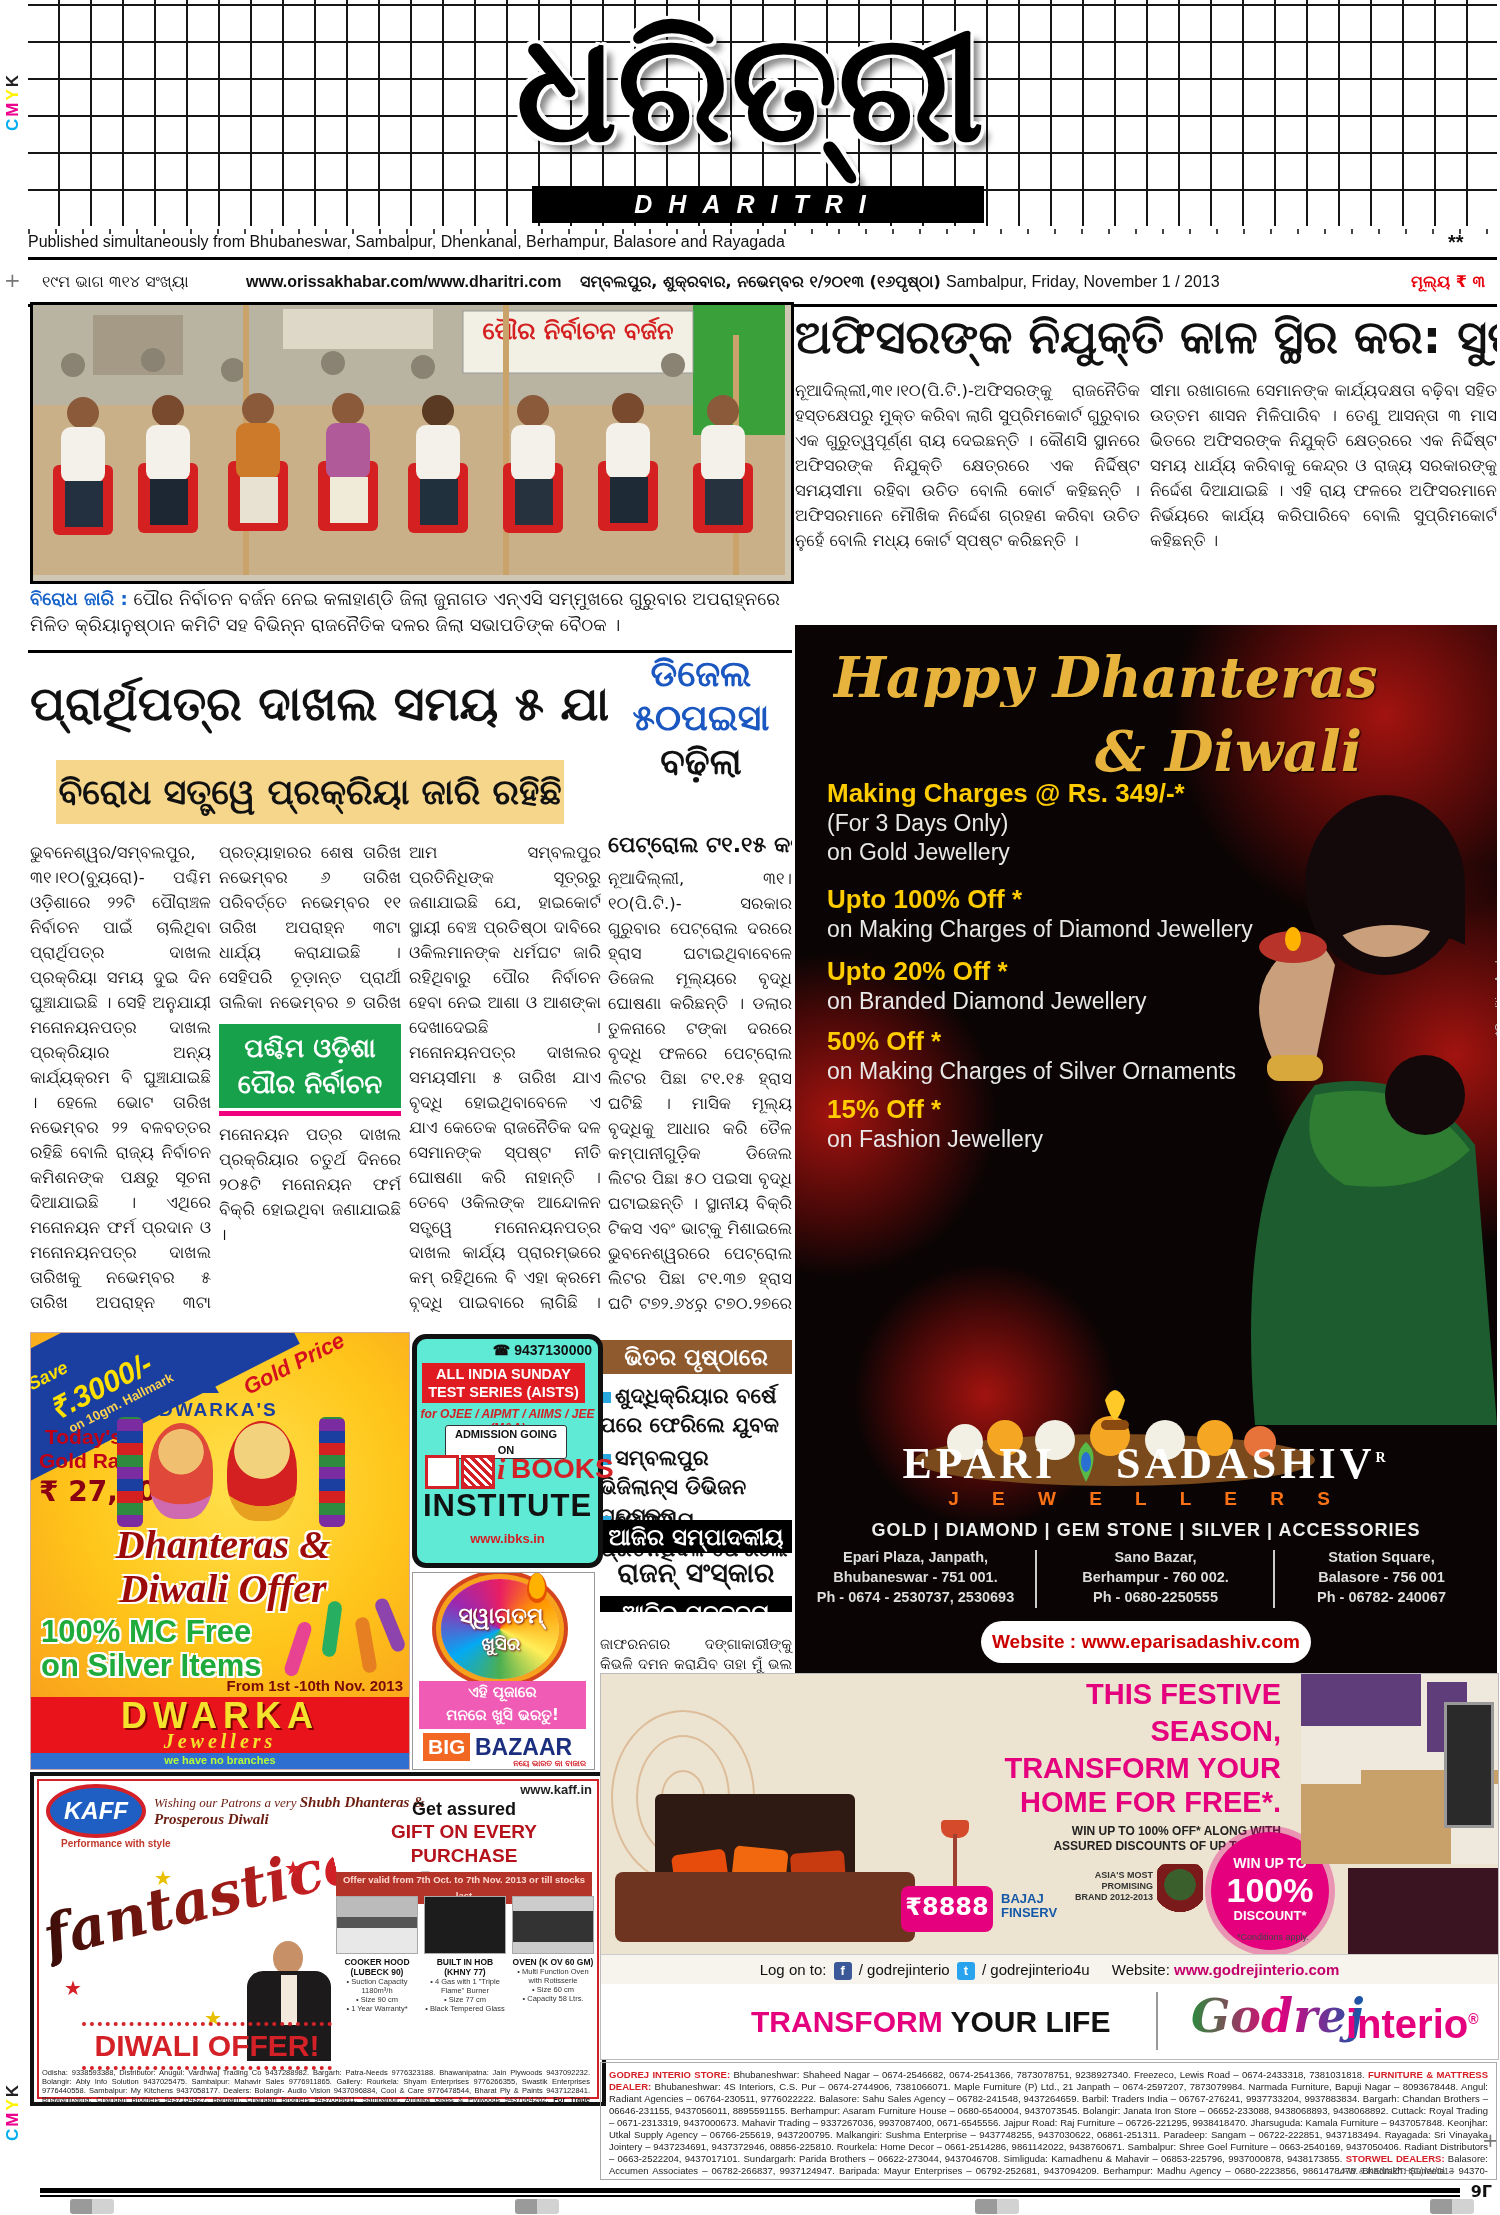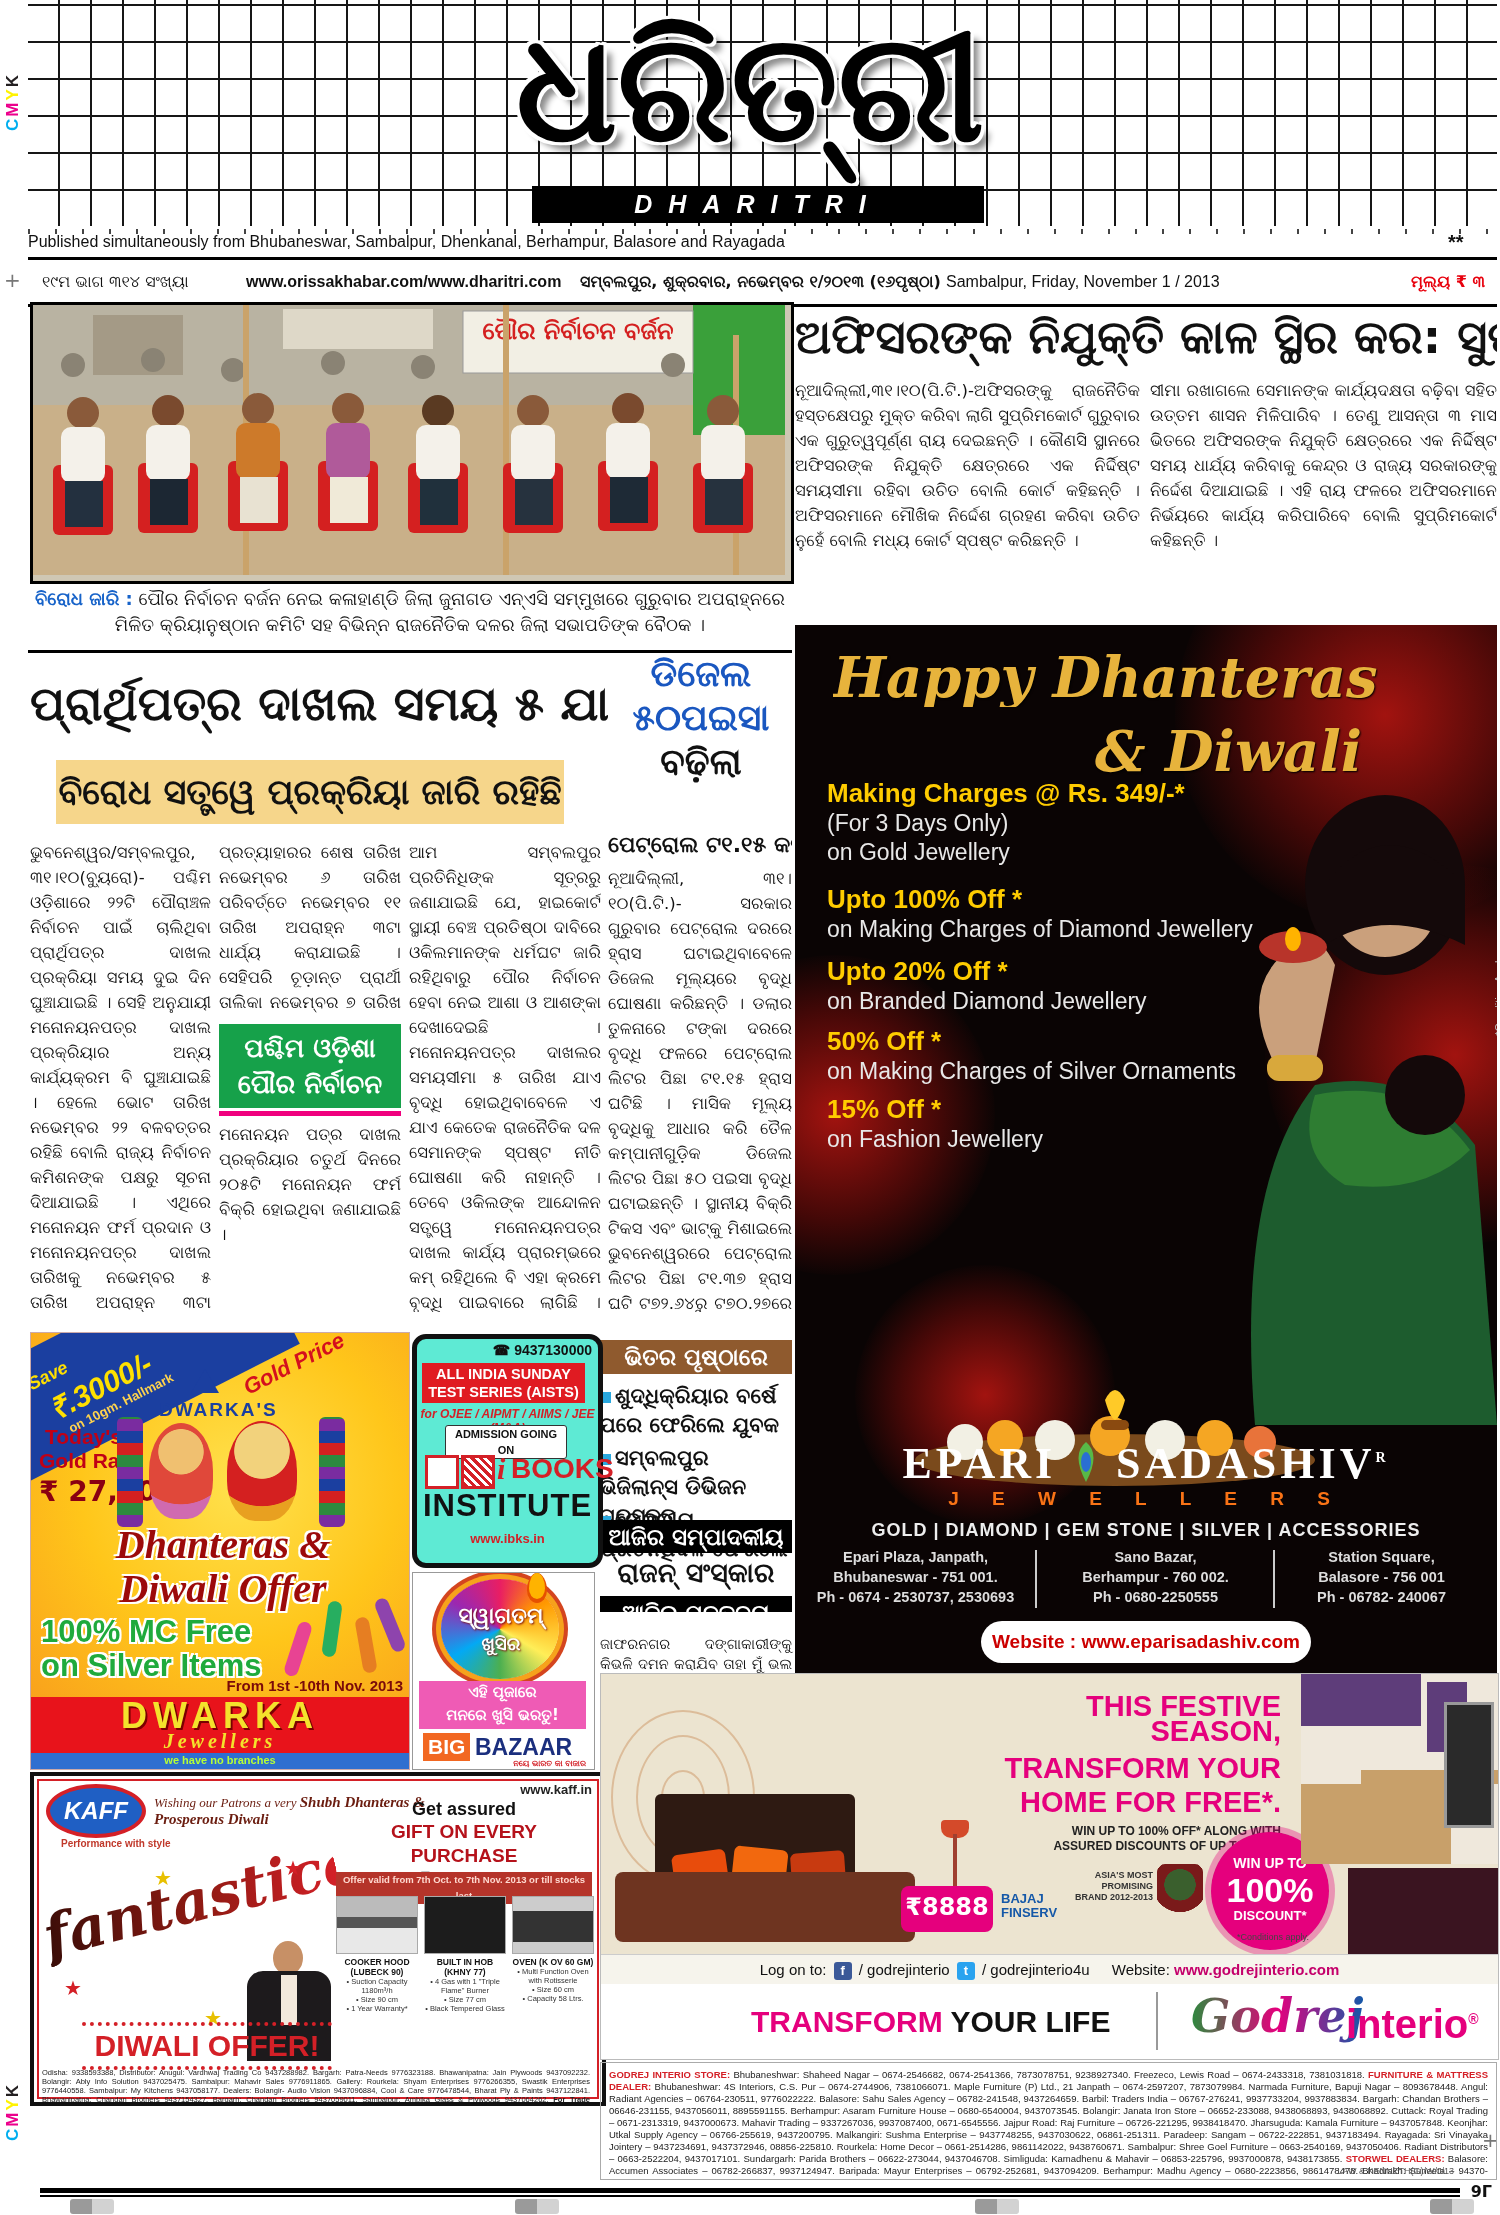--- a/index.html
+++ b/index.html
@@ -28,21 +28,21 @@
     font:bold italic 25px/37px "Liberation Sans",sans-serif;text-align:center;letter-spacing:16px;}
   #published{left:28px;top:233px;width:1380px;font:16px "Liberation Sans",sans-serif;}
   #stars{left:1448px;top:231px;font:bold 20px "Liberation Sans",sans-serif;}
   #dateline{left:28px;top:257px;width:1469px;height:44px;border-top:3px solid #000;border-bottom:3px solid #000;}
   #dateline span{position:absolute;top:0;line-height:44px;font-size:16px;}
   .dl-edition{left:14px;} .dl-web{left:218px;font-weight:bold;}
   .dl-odia{left:552px;font-weight:bold;} .dl-eng{left:918px;}
   .dl-price{right:12px;color:#e8000d;font:bold 24px/44px "DejaVu Sans",sans-serif;}
   
   #photo{left:30px;top:302px;width:758px;height:276px;border:3px solid #000;background:#cfc7b4;}
-  #caption{left:30px;top:586px;width:760px;font:18px/26px "DejaVu Sans",sans-serif;text-align:center;}
+  #caption{left:30px;top:586px;width:760px;font:18px/26px "DejaVu Sans",sans-serif;text-align:left;}
   #caption b{color:#1763c9;}
   #rule1{left:28px;top:650px;width:764px;height:3px;background:#000;}
   
   #mun-head{left:30px;top:658px;width:578px;height:96px;font:bold 47px/92px "DejaVu Sans",sans-serif;}
   #mun-sub{left:56px;top:760px;width:508px;height:64px;background:#f6d68b;text-align:center;
     font:bold 35px/64px "DejaVu Sans",sans-serif;}
   .bodytxt{font:16.5px/25px "DejaVu Sans",sans-serif;overflow:hidden;}
   #mun-c1{left:30px;top:840px;width:181px;height:472px;}
   #mun-c2{left:219px;top:840px;width:182px;height:472px;}
   #mun-c3{left:409px;top:840px;width:192px;height:472px;}
@@ -629,21 +629,21 @@
       </div>
       <div id="gd-bed">
         <div id="gd-headboard"></div>
         <div class="pillow" style="left:58px;top:58px;background:#e84c0c;transform:rotate(-8deg)"></div>
         <div class="pillow" style="left:118px;top:54px;background:#f2680e;transform:rotate(6deg)"></div>
         <div class="pillow" style="left:176px;top:58px;background:#c83a10;transform:rotate(-4deg)"></div>
         <div id="gd-mattress"></div>
       </div>
       <div id="gd-lampshade"></div>
       <div id="gd-lamp"></div>
-      <div class="gd-h" style="left:380px;top:16px;width:300px">THIS FESTIVE</div>
+      <div class="gd-h" style="left:380px;top:4px;width:300px">THIS FESTIVE</div>
       <div class="gd-h" style="left:380px;top:41px;width:300px">SEASON,</div>
       <div class="gd-h" style="left:330px;top:78px;width:350px">TRANSFORM YOUR</div>
       <div class="gd-h" style="left:330px;top:112px;width:350px">HOME FOR FREE*.</div>
       <div class="gd-s" style="left:400px;top:150px;width:280px">WIN UP TO 100% OFF* ALONG WITH</div>
       <div class="gd-s" style="left:400px;top:165px;width:280px">ASSURED DISCOUNTS OF UP TO 20%*.</div>
       <div id="gd-note">
         <div>ASIA'S MOST</div>
         <div>PROMISING</div>
         <div>BRAND 2012-2013</div>
       </div>

